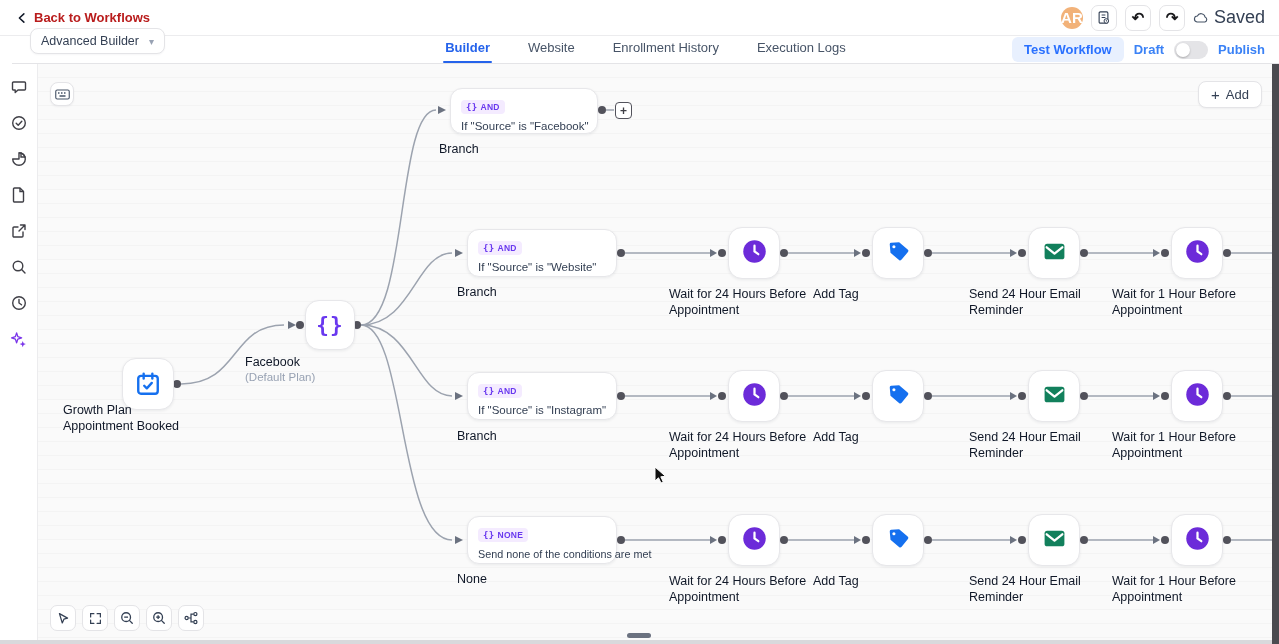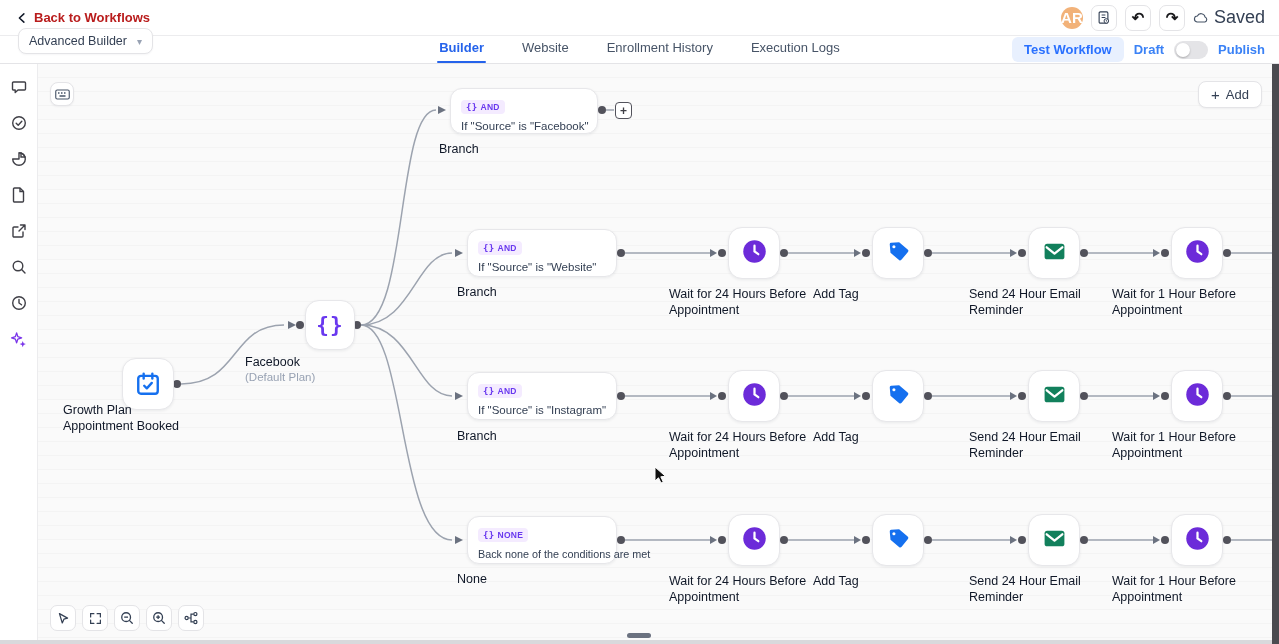--- a/index.html
+++ b/index.html
@@ -12,21 +12,21 @@
   .hdr-title-wrap { position:absolute; left:0; right:0; display:flex; justify-content:center; align-items:center; gap:8px; pointer-events:none; }
   .hdr-title { font-size:14px; font-weight:700; color:#101828; }
   .pencil { color:#475467; font-size:13px; }
   .hdr-right { margin-left:auto; display:flex; align-items:center; gap:8px; margin-right:14px; }
   .avatar { width:22px; height:22px; border-radius:50%; background:#F2B279; color:#fff; font-size:15px; font-weight:700; display:flex; align-items:center; justify-content:center; }
   .icon-btn { width:26px; height:26px; border:1px solid #e4e4e7; border-radius:7px; background:#fff; display:flex; align-items:center; justify-content:center; color:#18181b; cursor:pointer; }
   .undo-glyph { font-size:15px; font-weight:700; line-height:1; }
   .saved { display:flex; align-items:center; gap:5px; font-size:18px; color:#344054; }
 
   
-  .toolbar { position:absolute; top:36px; left:0; right:0; height:28px; background:#fff; border-bottom:1px solid #e4e4e7; display:flex; align-items:center; z-index:20; }
+  .toolbar { position:absolute; top:36px; left:12px; right:0; height:28px; background:#fff; border-bottom:1px solid #e4e4e7; display:flex; align-items:center; z-index:20; }
   .mode-pill { position:absolute; left:18px; top:-8px; background:#fff; border:1px solid #e4e4e7; border-radius:8px; padding:5px 10px; font-size:12.5px; color:#344054; display:flex; gap:10px; align-items:center; box-shadow:0 1px 2px rgba(16,24,40,.04); cursor:pointer; }
   .mode-pill .chev { color:#98a2b3; font-size:10px; }
   .tabs { position:absolute; left:0; right:0; display:flex; justify-content:center; gap:34px; }
   .tab { font-size:13px; color:#475467; padding:4px 2px 8px; cursor:pointer; position:relative; }
   .tab.active { color:#2563EB; font-weight:700; }
   .tab.active::after { content:""; position:absolute; left:0; right:0; bottom:0; height:2px; background:#2563EB; border-radius:2px; }
   .tb-right { margin-left:auto; display:flex; align-items:center; gap:10px; margin-right:14px; }
   .test-btn { background:#E8F0FE; color:#2970FF; font-size:13px; font-weight:700; border:none; border-radius:6px; padding:5px 12px; cursor:pointer; }
   .draft-lbl, .publish-lbl { font-size:13px; font-weight:700; color:#3b82f6; }
   .toggle { width:34px; height:18px; background:#e4e4e7; border-radius:10px; position:relative; cursor:pointer; }
@@ -254,21 +254,21 @@
         </span>
       <div class="branch-text">If "Source" is "Instagram"</div>
     </div>
     <div class="node-label" style="left:457px; top:364px;">Branch</div>
 
     <div class="branch-box" style="left:467px; top:452px; width:150px; height:48px;">
       <span class="badge">
           <span class="bi">{}</span>
           <span>NONE</span>
         </span>
-      <div class="branch-text" style="font-size:10.8px;">Back none of the conditions are met</div>
+      <div class="branch-text" style="font-size:10.8px;">Send none of the conditions are met</div>
     </div>
     <div class="node-label" style="left:457px; top:507px;">None</div>
 
     <div id="action-nodes">
         <div class="node-box" style="left: 728px; top: 163px; width: 52px; height: 52px;">
           <span><svg width="27" height="27" viewBox="0 0 24 24">
               <circle cx="12" cy="12" r="10" fill="#6C2BD9"></circle>
               <path d="M12 6.8 V12 l3.4 2.4" stroke="#fff" stroke-width="2" fill="none" stroke-linecap="round"></path>
             </svg></span>
         </div>

